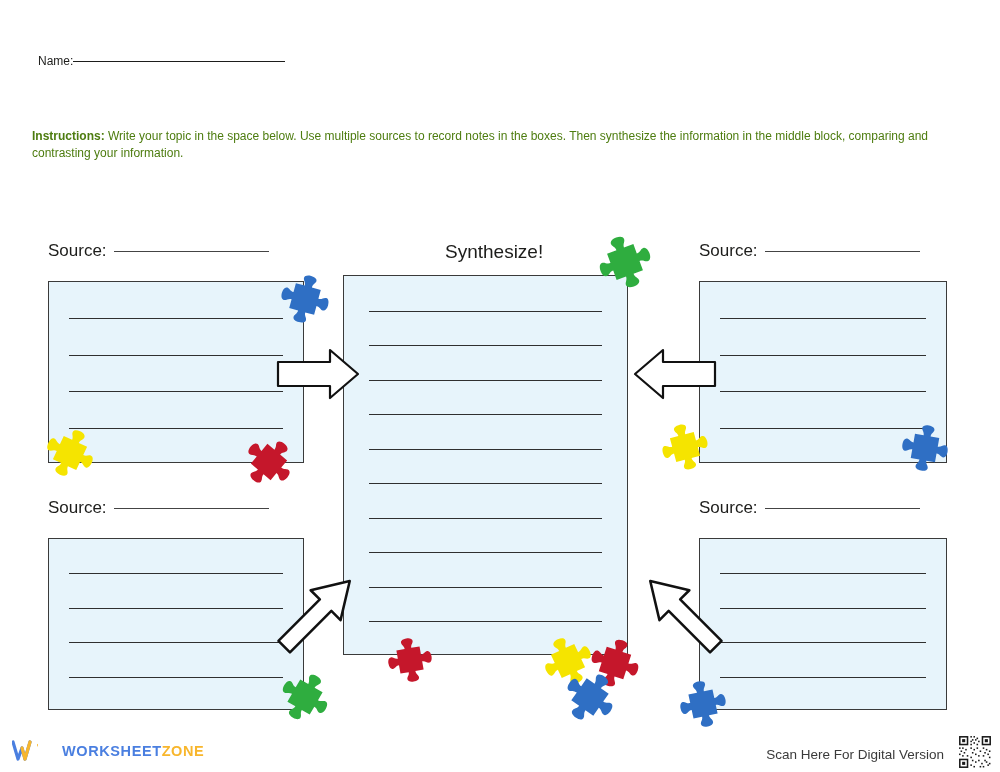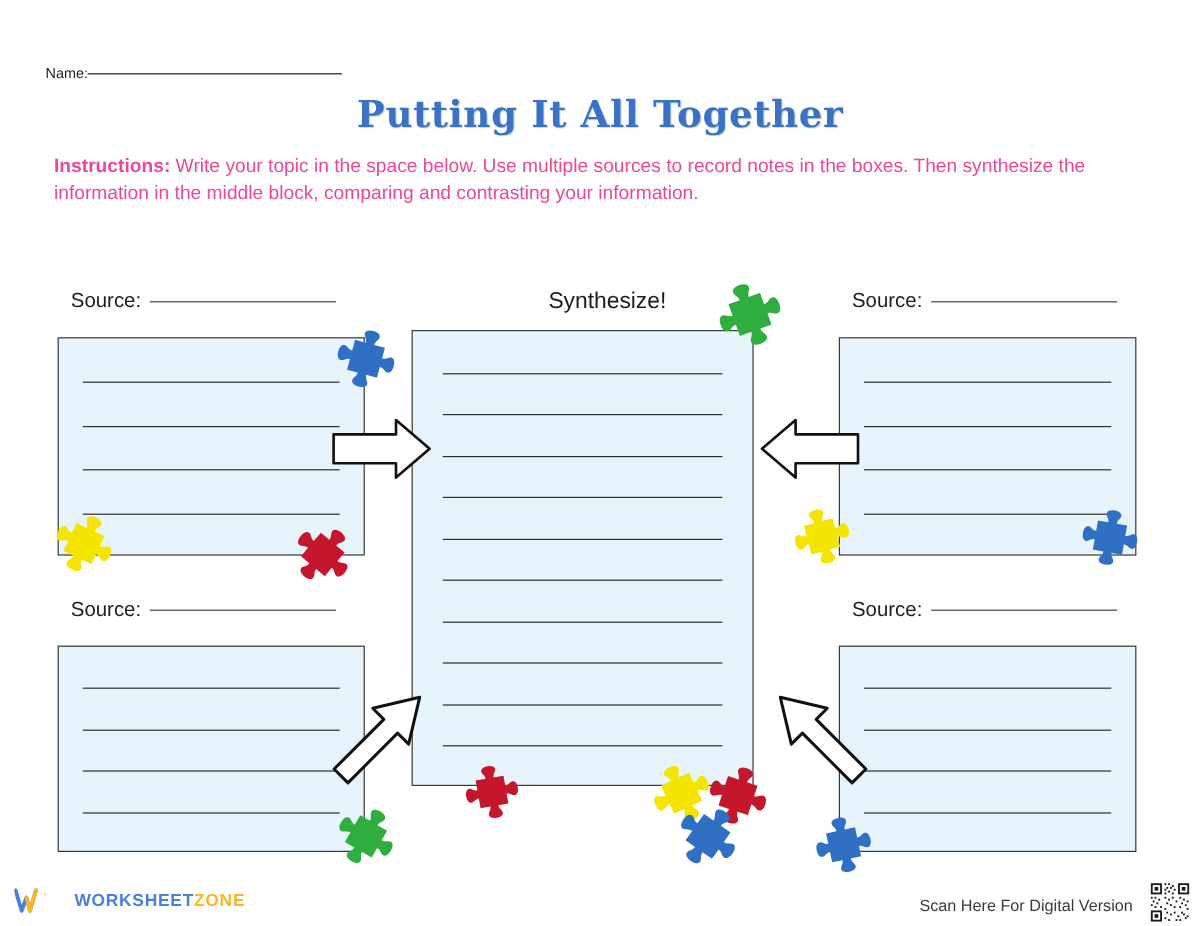--- a/index.html
+++ b/index.html
@@ -46,26 +46,26 @@
     font-family: "DejaVu Serif", serif;
     font-weight: bold;
     font-size: 31px;
     letter-spacing: 0.5px;
     color: #3a72c4;
     text-shadow: 1px 1px 0 rgba(120,150,200,0.35);
   }
 
   .instructions {
     position: absolute;
-    left: 45px;
+    left: 32px;
     top: 128px;
     width: 900px;
-    font-size: 16px;
+    font-size: 12px;
     line-height: 1.42;
-    color: #ec4899;
+    color: #4d7c0f;
   }
   .instructions b { font-weight: bold; }
 
   .topic-row {
     position: absolute;
     left: 0;
     right: 0;
     top: 193px;
     text-align: center;
     font-size: 16.5px;
@@ -77,21 +77,20 @@
     border-bottom: 1.6px solid #1d1d1b;
     vertical-align: 3px;
   }
 
   
   .src-label {
     position: absolute;
     font-size: 17px;
     color: #1d1d1b;
     white-space: nowrap;
-    margin-left: 11px;
   }
   .src-label .rule {
     display: inline-block;
     width: 155px;
     border-bottom: 1.6px solid #444;
     vertical-align: 4px;
     margin-left: 7px;
   }
   .synth-label {
     position: absolute;
@@ -162,21 +161,20 @@
 </style>
 </head>
 <body>
 
 <div id="page">
 
   <div class="name-row">
     <span>Name:</span><span class="rule"></span>
   </div>
 
-  <div class="title">Putting It All Together</div>
 
   <div class="instructions">
     <b>Instructions:</b><span> Write your topic in the space below. Use multiple sources to record notes in the boxes. Then synthesize the information in the middle block, comparing and contrasting your information.</span>
   </div>
 
 
   <div class="src-label" style="left:48px; top:241px;">
     <span>Source:</span><span class="rule"></span>
   </div>
 
@@ -185,21 +183,21 @@
   </div>
 
   <div class="src-label" style="left:48px; top:498px;">
     <span>Source:</span><span class="rule"></span>
   </div>
 
   <div class="src-label" style="left:699px; top:498px;">
     <span>Source:</span><span class="rule"></span>
   </div>
 
-  <div class="synth-label" style="left:445px; top:241px;margin-left:12px;">Synthesize!</div>
+  <div class="synth-label" style="left:445px; top:241px;">Synthesize!</div>
 
   <div class="box" style="left: 48px; top: 281px; width: 256px; height: 182px; background: rgb(231, 244, 251); border-color: rgb(58, 58, 58);">
       <div class="line" style="top: 36px; border-bottom-color: rgb(47, 47, 47);"></div>
       <div class="line" style="top: 73px; border-bottom-color: rgb(47, 47, 47);"></div>
       <div class="line" style="top: 109px; border-bottom-color: rgb(47, 47, 47);"></div>
       <div class="line" style="top: 146px; border-bottom-color: rgb(47, 47, 47);"></div>
     </div>
   <div class="box" style="left: 699px; top: 281px; width: 248px; height: 182px; background: rgb(231, 244, 251); border-color: rgb(58, 58, 58);">
       <div class="line" style="top: 36px; border-bottom-color: rgb(47, 47, 47);"></div>
       <div class="line" style="top: 73px; border-bottom-color: rgb(47, 47, 47);"></div>

